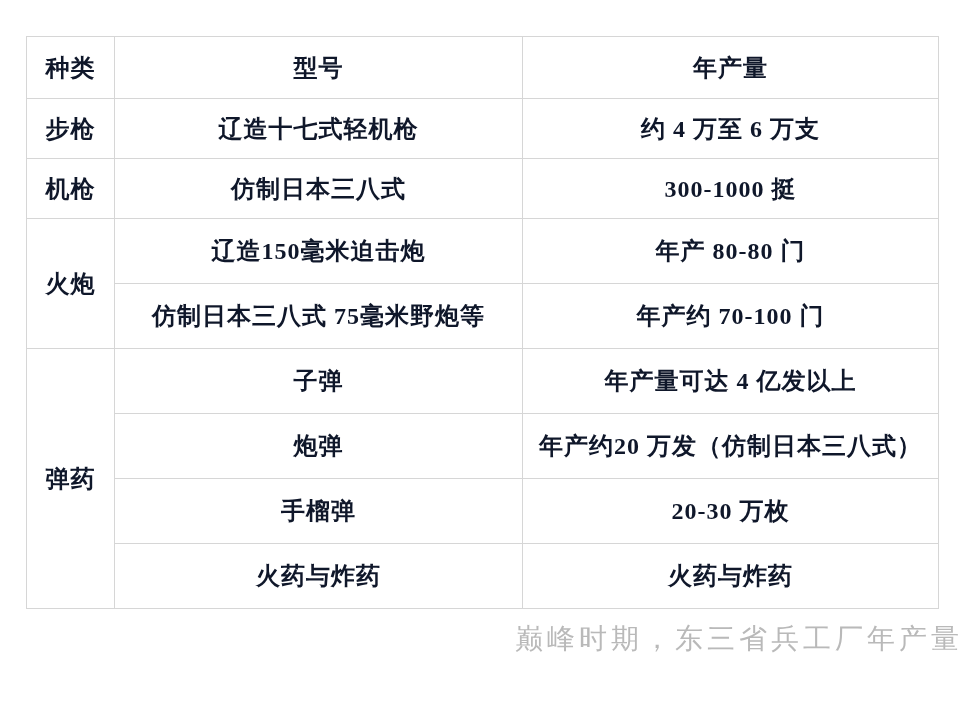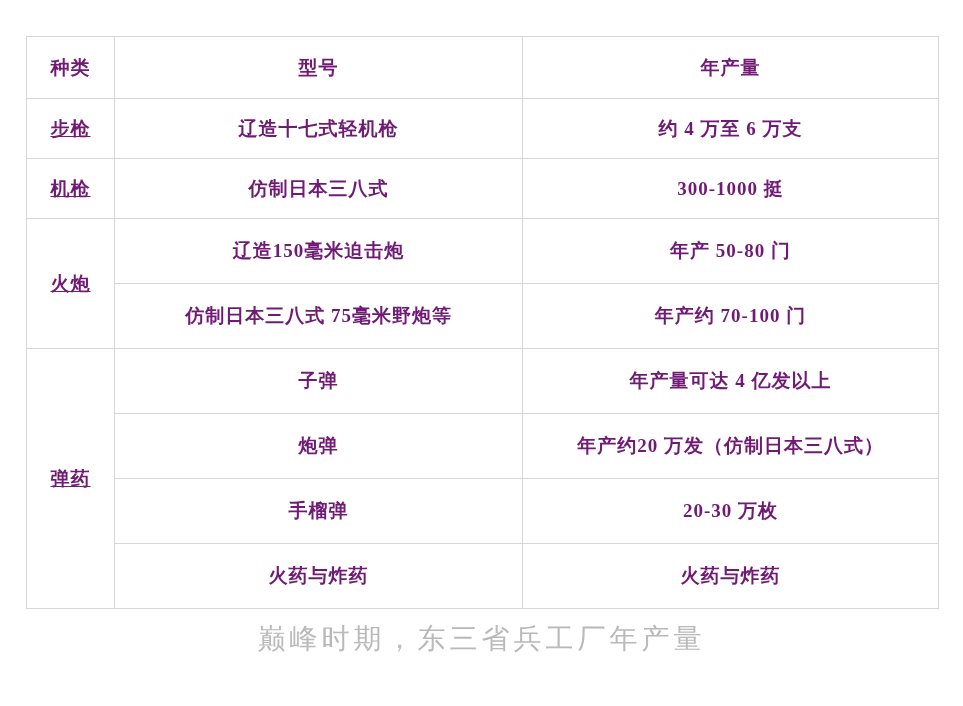--- a/index.html
+++ b/index.html
@@ -29,50 +29,49 @@
   table.production {
     width: 912px;
     border-collapse: collapse;
     table-layout: fixed;
     background: #ffffff;
   }
   table.production td {
     border: 1px solid #d6d6d6;
     text-align: center;
     vertical-align: middle;
-    font-size: 19px;
+    font-size: 24px;
     font-weight: bold;
-    color: #701a75;
+    color: #0f172a;
     letter-spacing: 1px;
     padding: 0 6px;
     height: 60px;
     box-sizing: border-box;
   }
   col.c-kind { width: 88px; }
   col.c-model { width: 408px; }
   col.c-output { width: 416px; }
 
   td.kind {
     font-size: 21px;
     letter-spacing: 2px;
-    text-decoration: underline;
   }
   td.header-cell {
     font-size: 21px;
     letter-spacing: 3px;
   }
   tr.row-header td { height: 62px; }
   tr.row-tall td { height: 65px; }
 
   .caption {
     position: absolute;
     left: 0;
     top: 620px;
     width: 963px;
-    text-align: center;
+    text-align: right;
     font-size: 28px;
     color: #b9b9b9;
     letter-spacing: 4px;
     font-family: "Liberation Serif", "DejaVu Serif", serif;
   }
 </style>
 </head>
 <body>
 
 <div class="page">
@@ -99,21 +98,21 @@
 
         <tr>
           <td class="kind" rowspan="1">机枪</td>
           <td>仿制日本三八式</td>
           <td>300-1000 挺</td>
         </tr>
 
         <tr class="row-tall">
           <td class="kind" rowspan="2">火炮</td>
           <td>辽造150毫米迫击炮</td>
-          <td>年产 50-80 门</td>
+          <td>年产 80-80 门</td>
         </tr>
         <tr class="row-tall">
           <td>仿制日本三八式 75毫米野炮等</td>
           <td>年产约 70-100 门</td>
         </tr>
 
         <tr class="row-tall">
           <td class="kind" rowspan="4">弹药</td>
           <td>子弹</td>
           <td>年产量可达 4 亿发以上</td>

